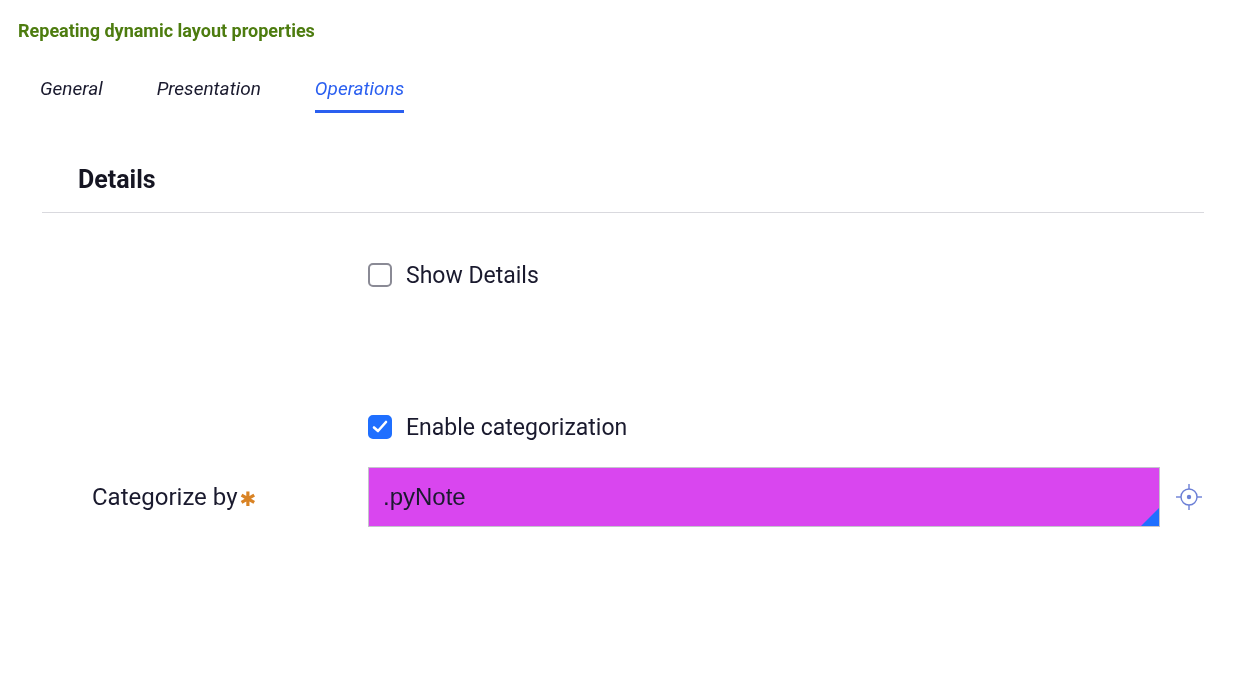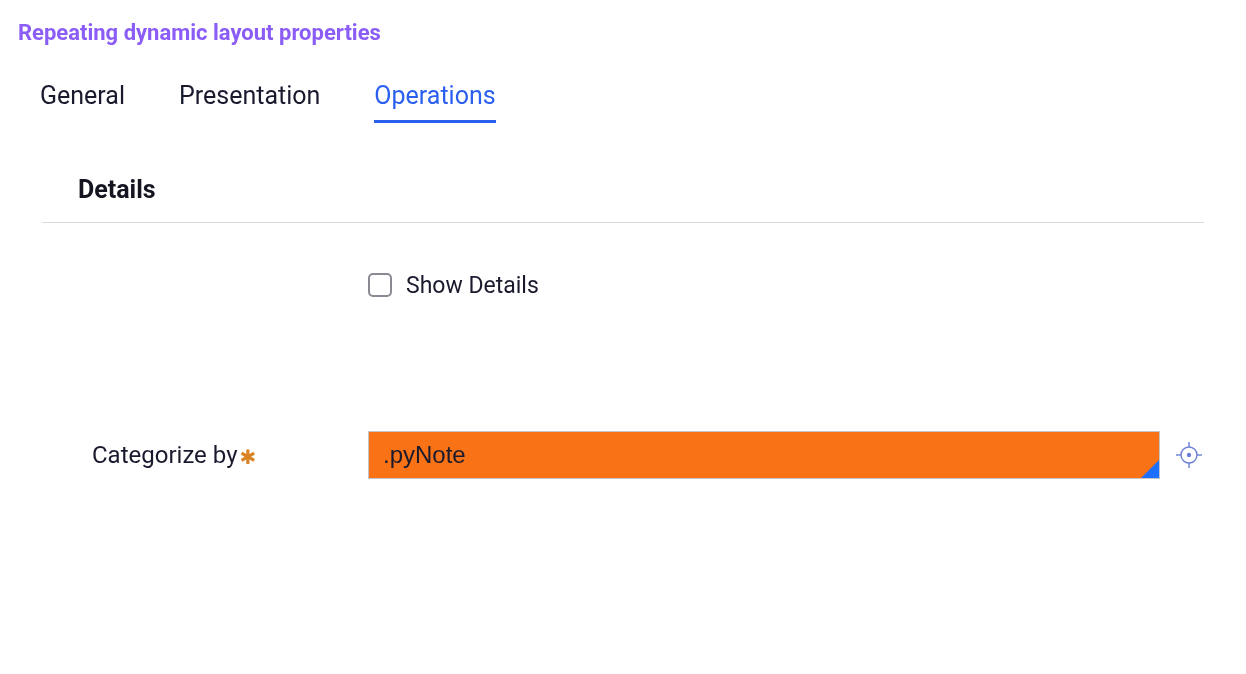--- a/index.html
+++ b/index.html
@@ -5,44 +5,45 @@
   * { box-sizing: border-box; }
   body {
     margin: 0;
     padding: 20px 18px;
     font-family: -apple-system, BlinkMacSystemFont, "Segoe UI", Roboto, "Helvetica Neue", Arial, sans-serif;
     color: #1a1a2e;
     background: #fff;
     font-size: 16px;
   }
   .page-title {
-    font-size: 22px;
+    font-size: 18px;
     font-weight: 700;
     margin: 0 0 36px 0;
-    color: #8b5cf6;
+    color: #4d7c0f;
   }
   .tabs {
     display: flex;
     gap: 54px;
     padding-left: 22px;
     margin-bottom: 52px;
   }
   .tab {
-    font-size: 25px;
+    font-size: 19px;
     color: #1a1a2e;
     padding-bottom: 10px;
     cursor: pointer;
     border-bottom: 3px solid transparent;
+    font-style: italic;
   }
   .tab.active {
     color: #2a5ff0;
     border-bottom: 3px solid #2a5ff0;
   }
   .section {
-    margin: 16px 24px 0 24px;
+    margin: 0 24px 0 24px;
   }
   .section-header {
     font-size: 25px;
     font-weight: 700;
     color: #151522;
     padding: 0 0 18px 36px;
     border-bottom: 1px solid #d9d9de;
   }
   .section-body {
     padding: 40px 0 50px 0;
@@ -95,23 +96,23 @@
     vertical-align: middle;
     margin-left: 2px;
   }
   .text-input-wrap {
     position: relative;
     flex: 1;
     max-width: 806px;
   }
   .text-input {
     width: 100%;
-    height: 48px;
+    height: 60px;
     border: 1px solid #c4c4cc;
-    background: #f97316;
+    background: #d946ef;
     font-size: 24px;
     padding: 0 14px;
     color: #1a1a2e;
     outline: none;
   }
   .input-corner {
     position: absolute;
     right: 1px;
     bottom: 1px;
     width: 0;
@@ -154,20 +155,31 @@
         </span>
         <span class="checkbox-label">Show Details</span>
       </div>
     </div>
   </div>
 </div>
 
 <div class="section">
   <div class="section-body">
     <div class="form-row">
+      <div class="form-label-col"></div>
+      <div class="form-control-col">
+        <span class="checkbox checked">
+          <svg width="16" height="16" viewBox="0 0 16 16">
+              <path d="M2 8.5 L6 12 L14 3" stroke="#fff" stroke-width="2.6" fill="none" stroke-linecap="round" stroke-linejoin="round"></path>
+            </svg>
+        </span>
+        <span class="checkbox-label">Enable categorization</span>
+      </div>
+    </div>
+    <div class="form-row">
       <div class="form-label-col">
         <span>Categorize by</span><span class="req-star">✱</span>
       </div>
       <div class="form-control-col">
         <div class="text-input-wrap">
           <input type="text" class="text-input" value=".pyNote" style="">
           <div class="input-corner"></div>
         </div>
         <span class="target-icon">
           <svg width="28" height="28" viewBox="0 0 28 28" fill="none" stroke="currentColor" stroke-width="1.4">

